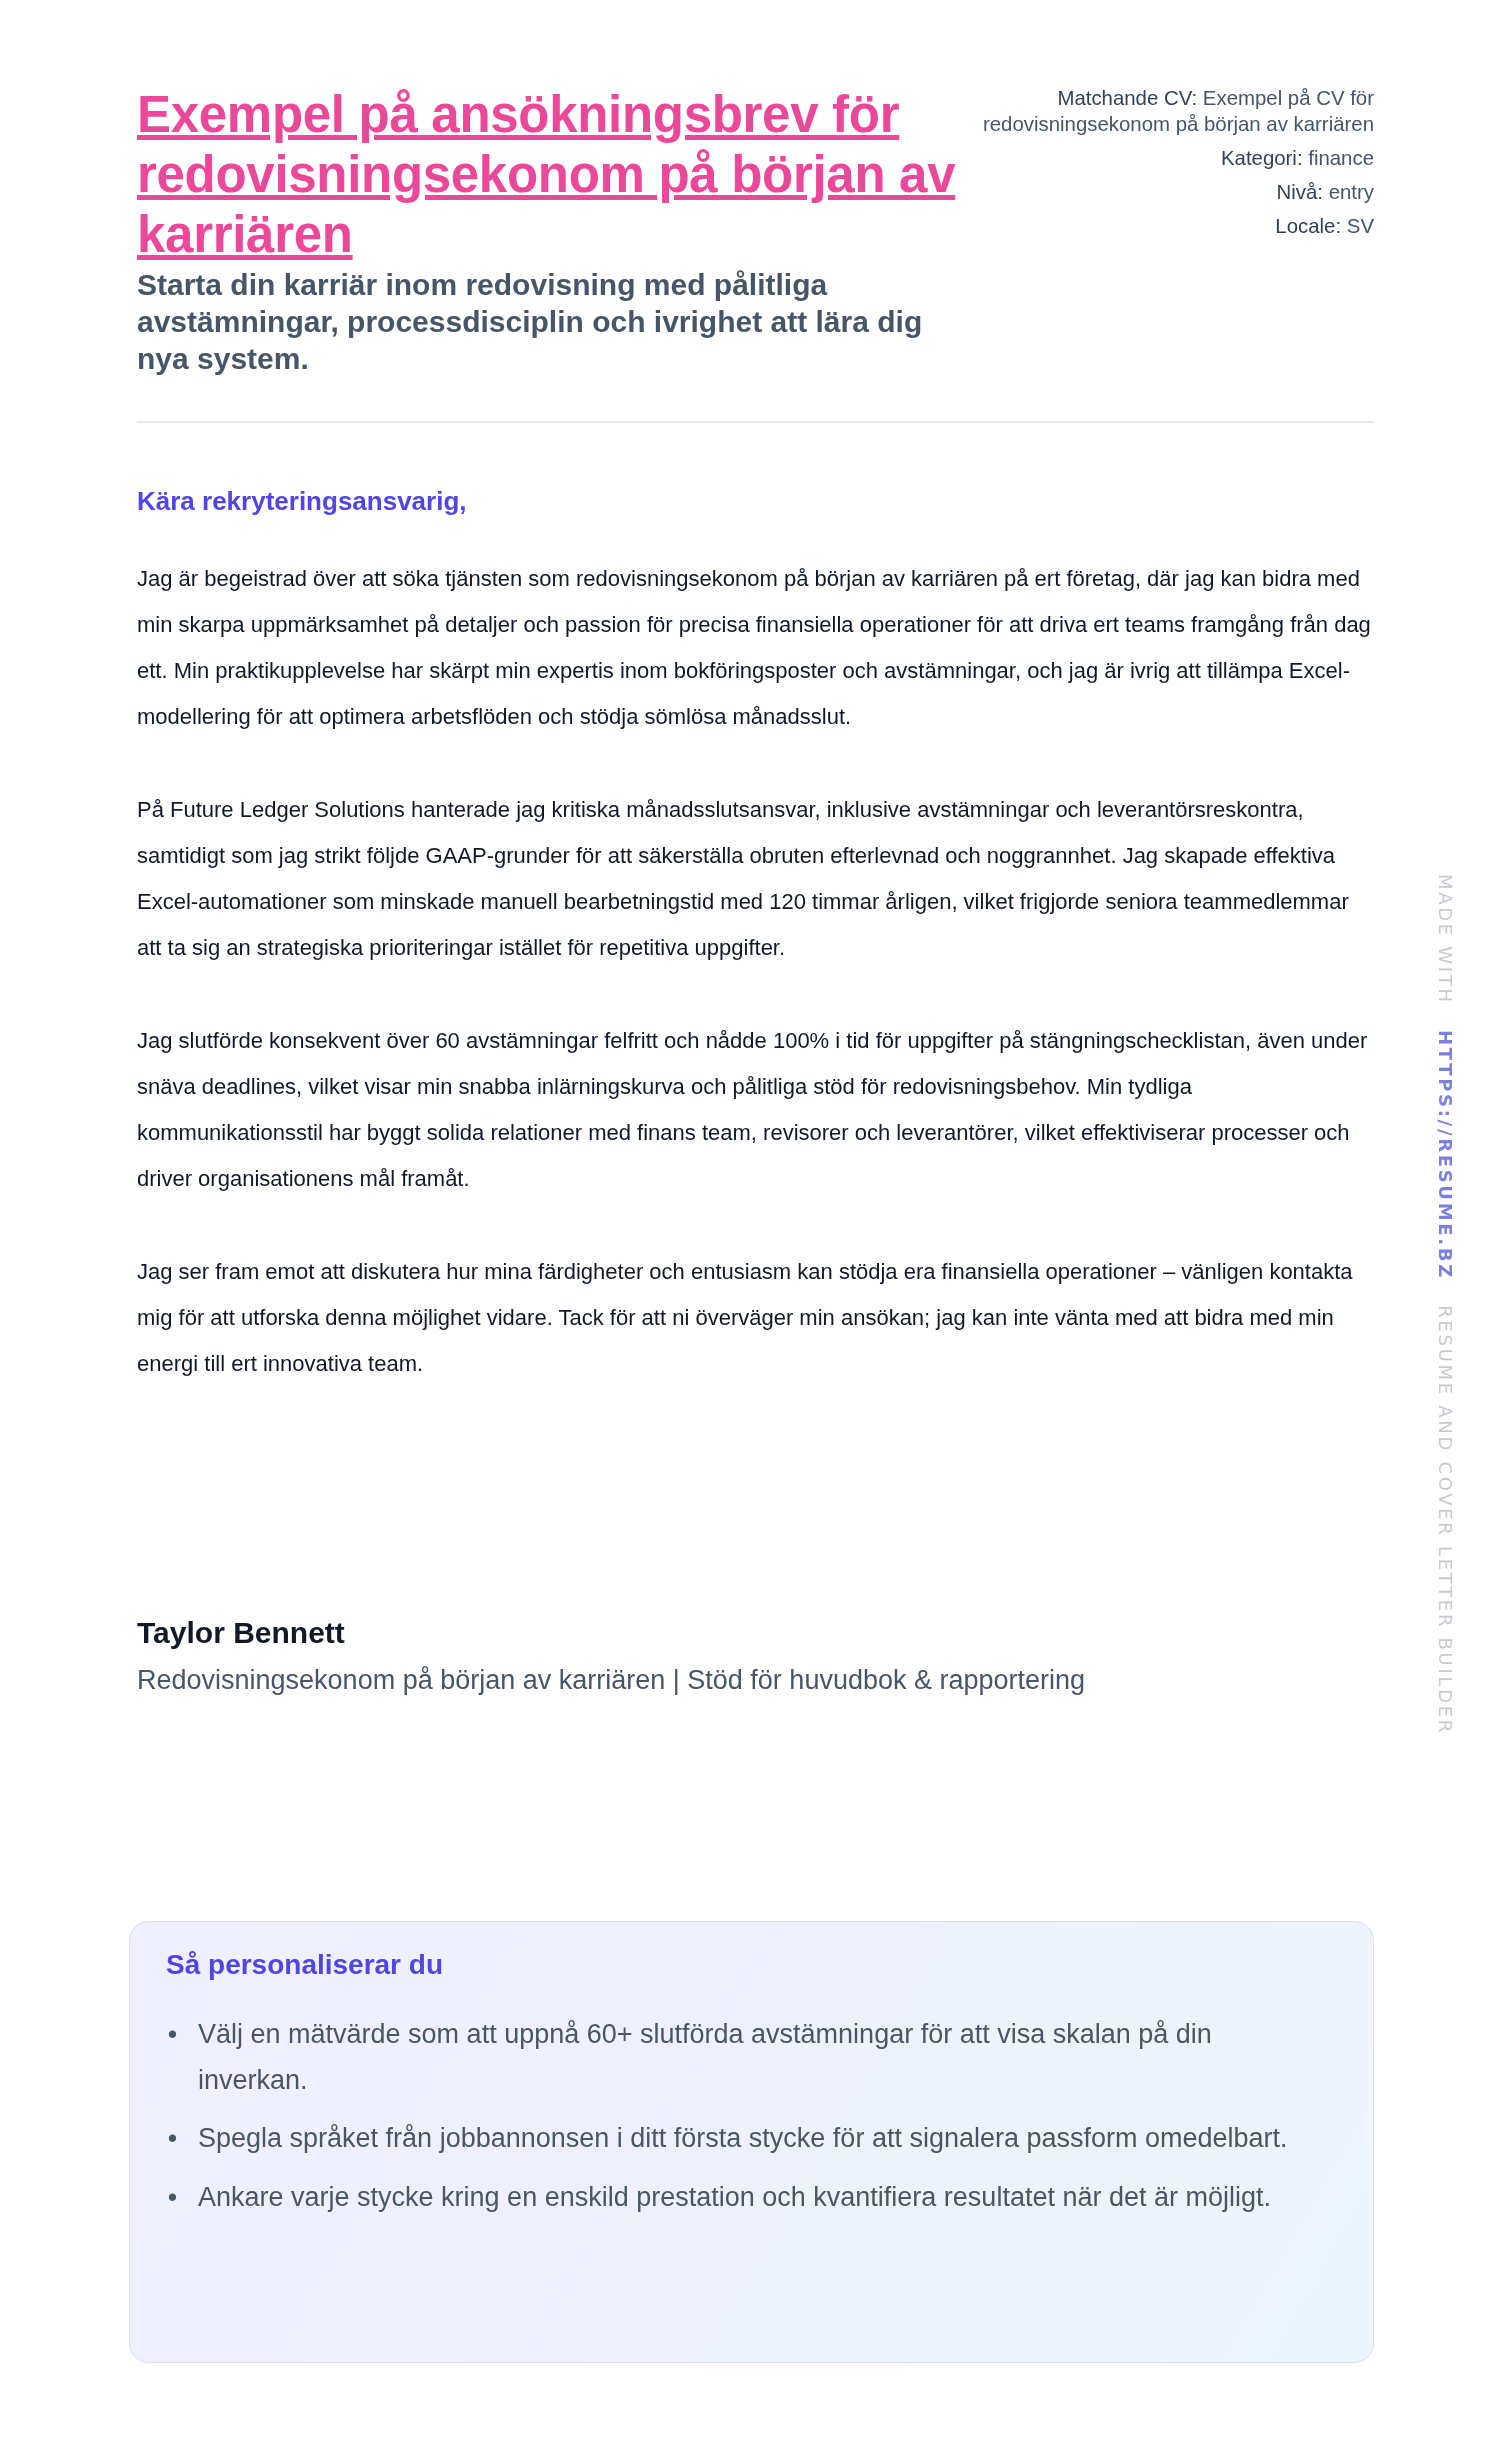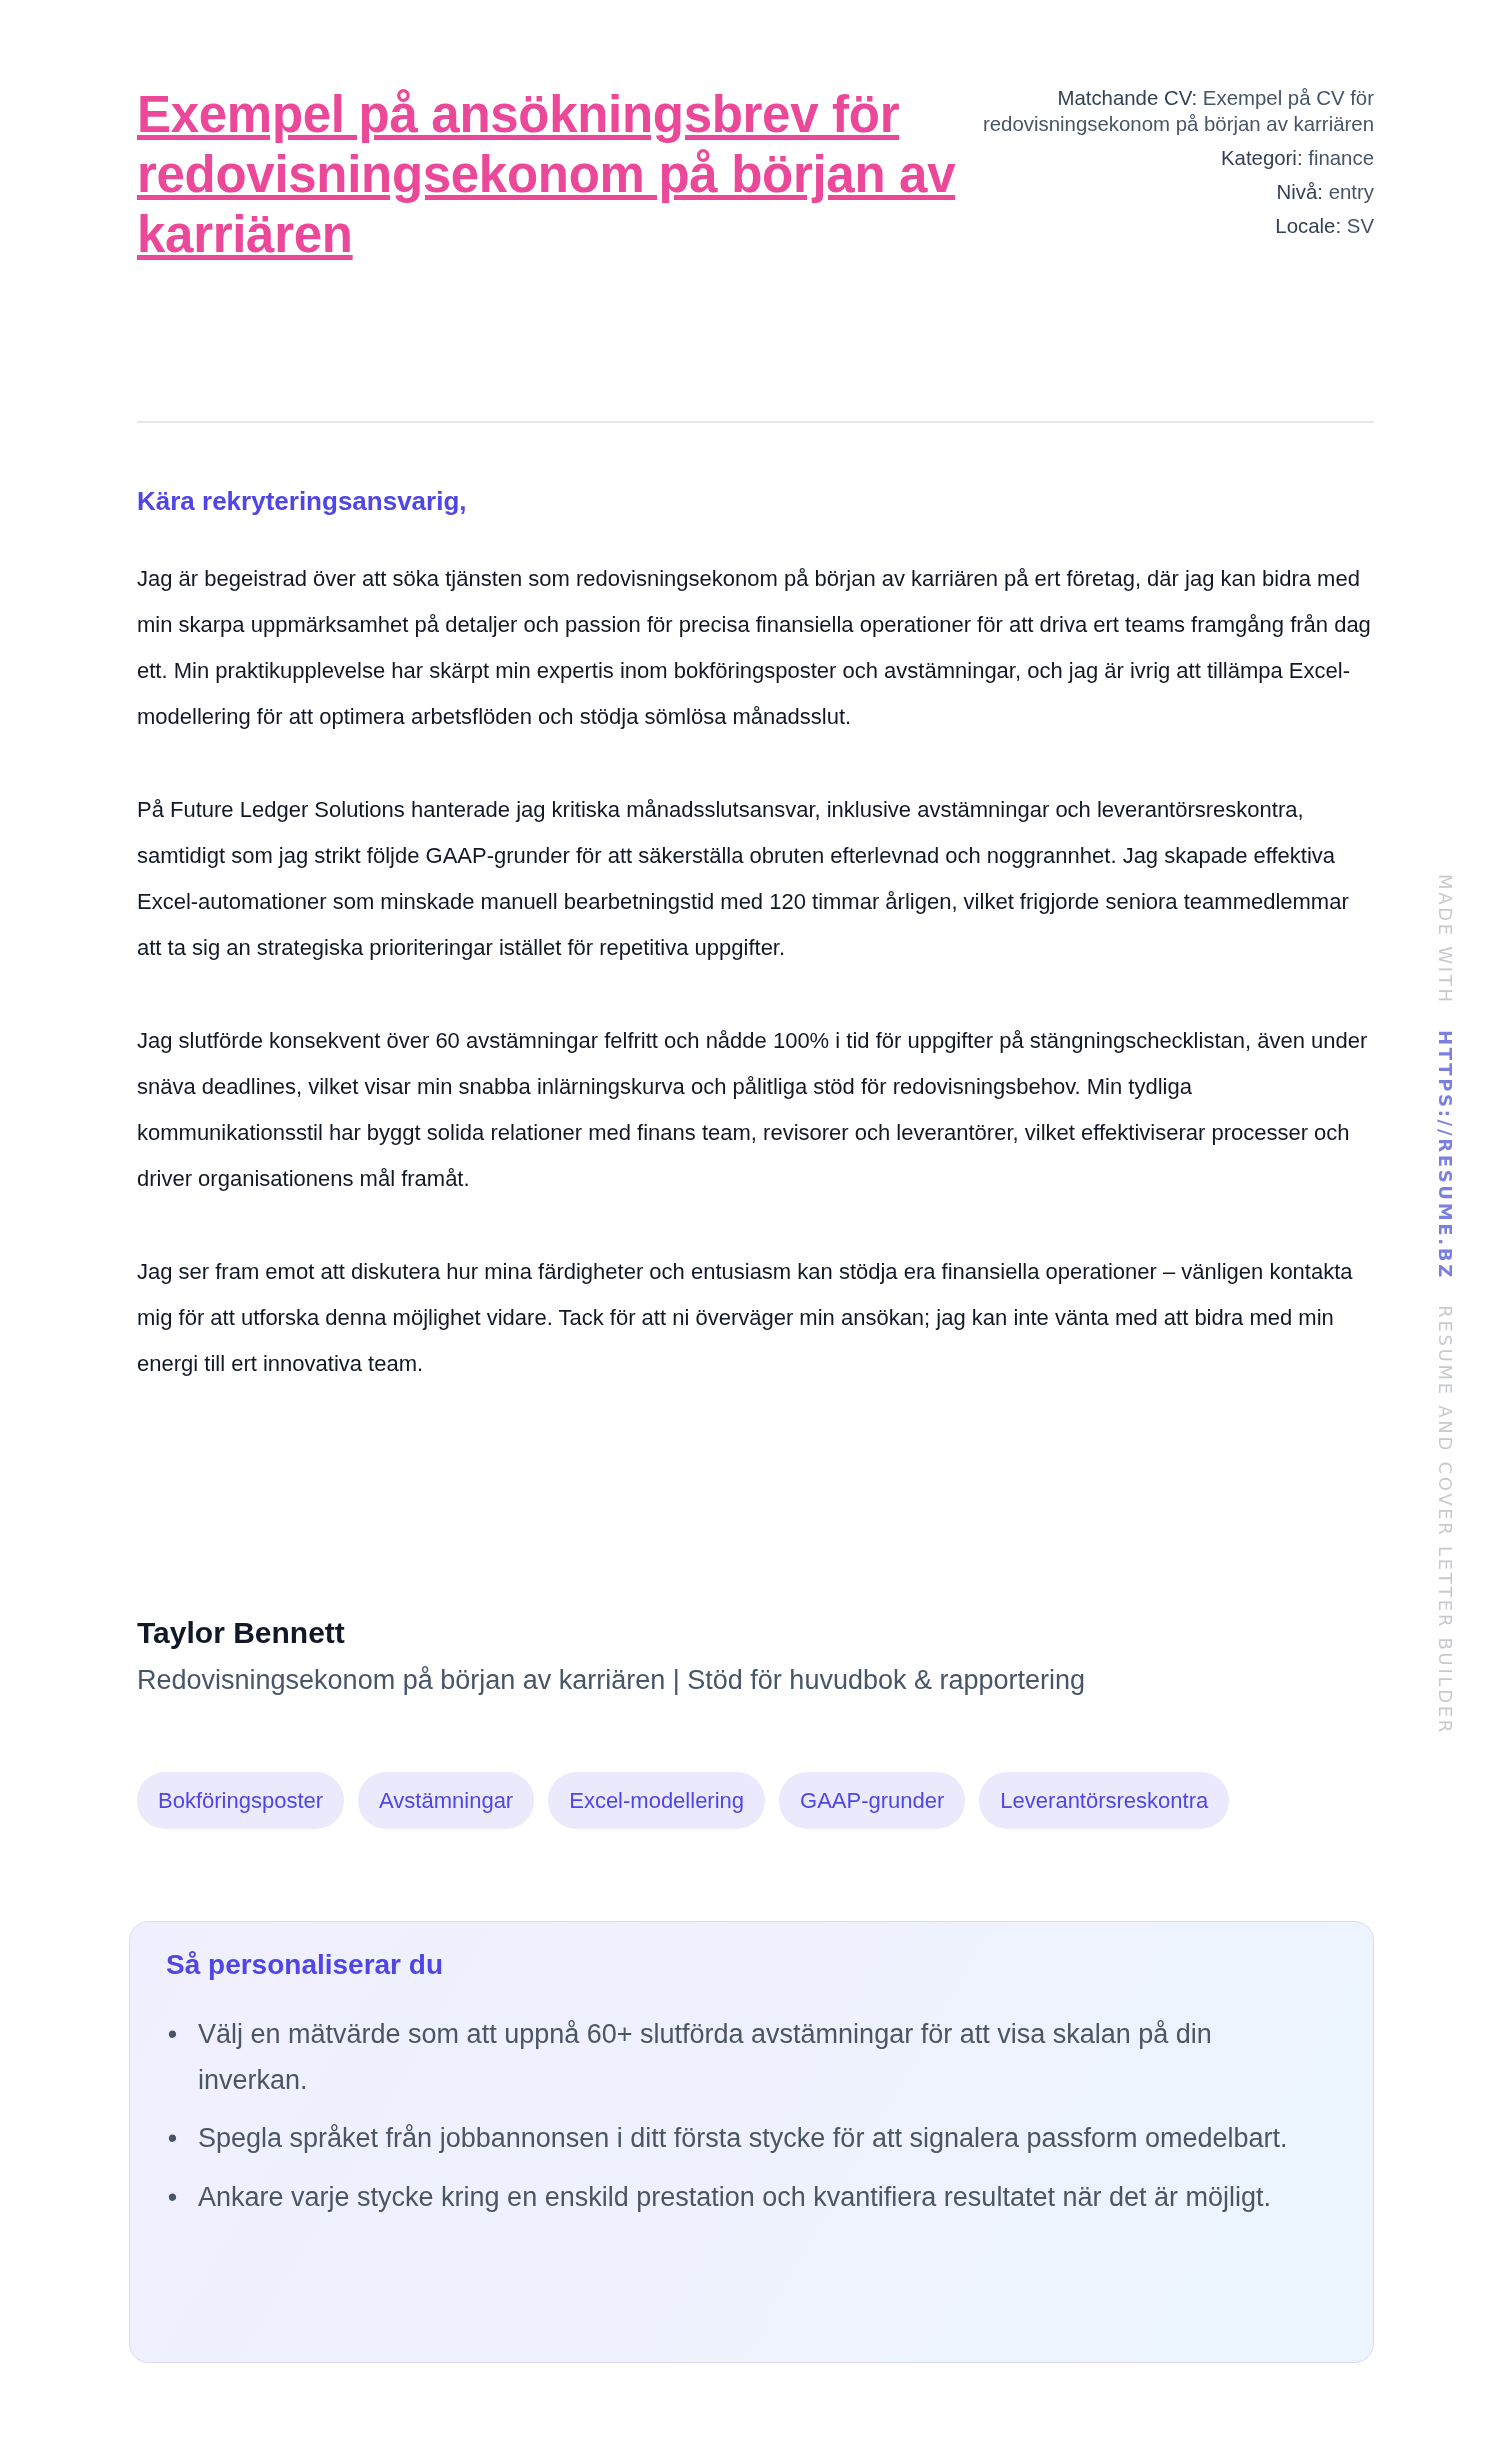--- a/index.html
+++ b/index.html
@@ -35,20 +35,21 @@
                writing-mode: vertical-rl; font-size: 18px; letter-spacing: 2.7px; color: #c7c9cf;
                white-space: nowrap; font-family: "DejaVu Sans", sans-serif; }
   .watermark .link { color: #7b7fe0; font-weight: 700; }
 </style>
 </head>
 <body>
 
 <div class="page">
   <div class="header">
     <h1 class="title">Exempel på ansökningsbrev för redovisningsekonom på början av karriären</h1>
+    <p class="subtitle">Starta din karriär inom redovisning med pålitliga avstämningar, processdisciplin och ivrighet att lära dig nya system.</p>
     <div class="meta">
       <div class="row">
         <span class="key">Matchande CV:</span>
         <span>Exempel på CV för redovisningsekonom på början av karriären</span>
       </div>
       <div class="row">
         <span class="key">Kategori:</span>
         <span>finance</span>
       </div>
       <div class="row">
@@ -67,27 +68,20 @@
   <div class="body">
     <p>Jag är begeistrad över att söka tjänsten som redovisningsekonom på början av karriären på ert företag, där jag kan bidra med min skarpa uppmärksamhet på detaljer och passion för precisa finansiella operationer för att driva ert teams framgång från dag ett. Min praktikupplevelse har skärpt min expertis inom bokföringsposter och avstämningar, och jag är ivrig att tillämpa Excel-modellering för att optimera arbetsflöden och stödja sömlösa månadsslut.</p>
     <p>På Future Ledger Solutions hanterade jag kritiska månadsslutsansvar, inklusive avstämningar och leverantörsreskontra, samtidigt som jag strikt följde GAAP-grunder för att säkerställa obruten efterlevnad och noggrannhet. Jag skapade effektiva Excel-automationer som minskade manuell bearbetningstid med 120 timmar årligen, vilket frigjorde seniora teammedlemmar att ta sig an strategiska prioriteringar istället för repetitiva uppgifter.</p>
     <p>Jag slutförde konsekvent över 60 avstämningar felfritt och nådde 100% i tid för uppgifter på stängningschecklistan, även under snäva deadlines, vilket visar min snabba inlärningskurva och pålitliga stöd för redovisningsbehov. Min tydliga kommunikationsstil har byggt solida relationer med finans team, revisorer och leverantörer, vilket effektiviserar processer och driver organisationens mål framåt.</p>
     <p>Jag ser fram emot att diskutera hur mina färdigheter och entusiasm kan stödja era finansiella operationer – vänligen kontakta mig för att utforska denna möjlighet vidare. Tack för att ni överväger min ansökan; jag kan inte vänta med att bidra med min energi till ert innovativa team.</p>
   </div>
 
   <p class="sig-name">Taylor Bennett</p>
   <p class="sig-title">Redovisningsekonom på början av karriären | Stöd för huvudbok &amp; rapportering</p>
 
-  <div class="tags">
-    <span class="tag">Bokföringsposter</span>
-    <span class="tag">Avstämningar</span>
-    <span class="tag">Excel-modellering</span>
-    <span class="tag">GAAP-grunder</span>
-    <span class="tag">Leverantörsreskontra</span>
-  </div>
 
   <div class="tips">
     <h2>Så personaliserar du</h2>
     <ul>
       <li>
         <span class="bullet">•</span>
         <span>Välj en mätvärde som att uppnå 60+ slutförda avstämningar för att visa skalan på din inverkan.</span>
       </li>
       <li>
         <span class="bullet">•</span>

